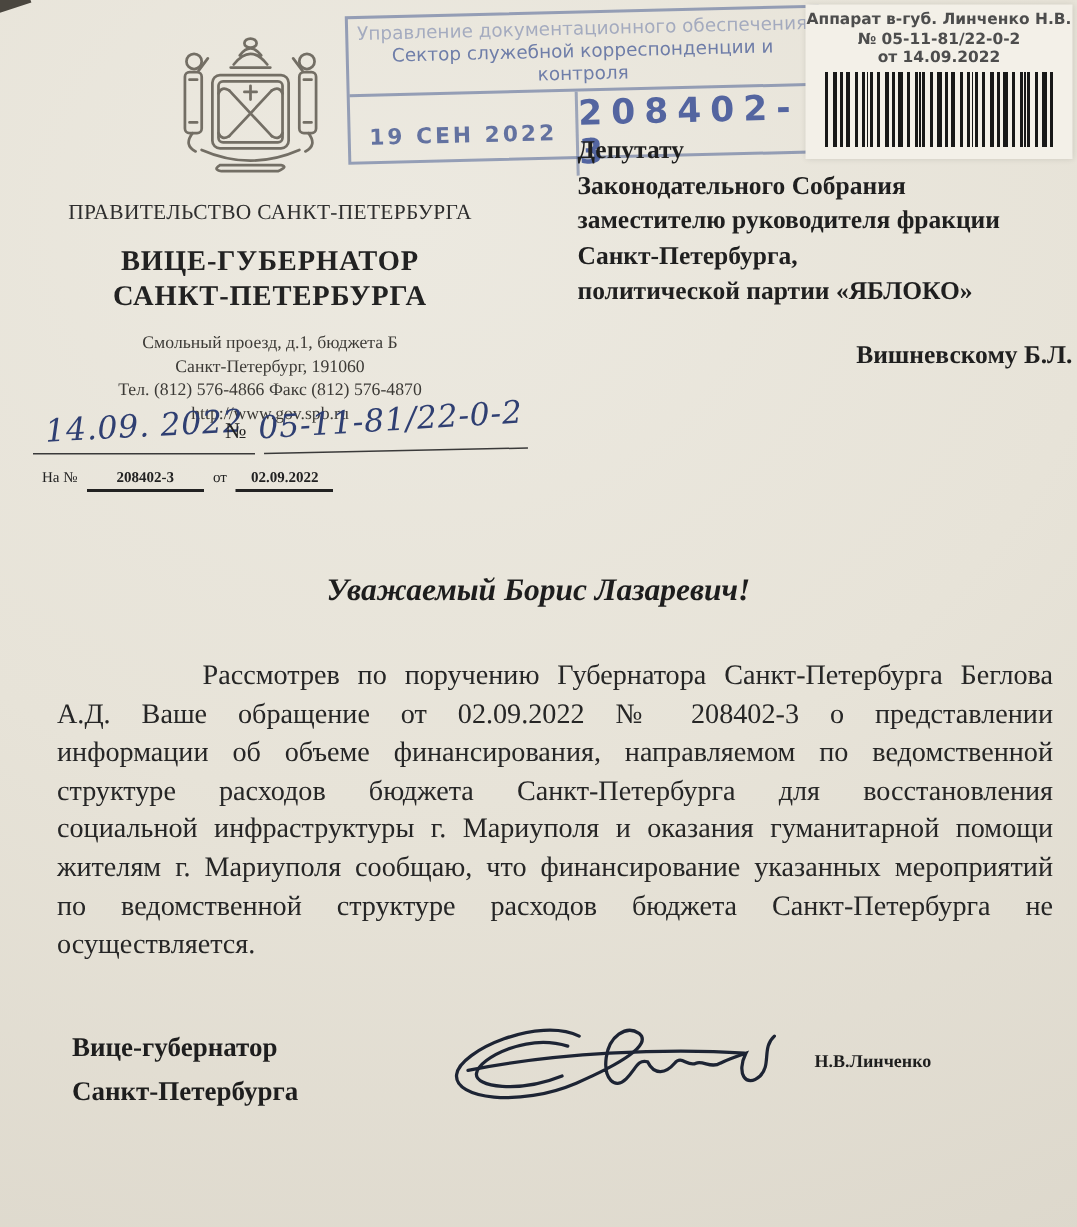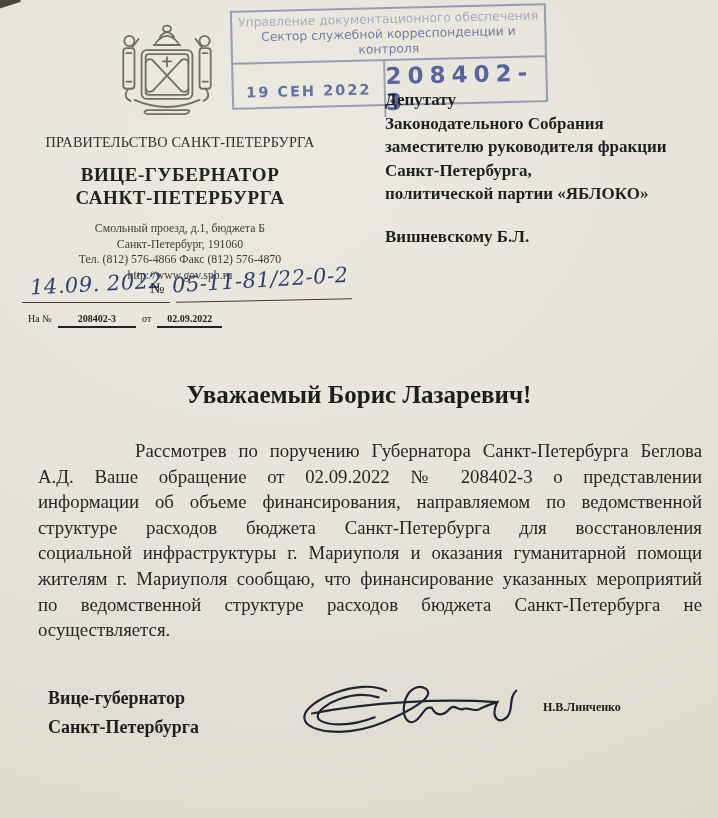--- a/index.html
+++ b/index.html
@@ -44,21 +44,21 @@
   .org{position:absolute;left:12px;top:134px;width:336px;text-align:center;}
   .org-gov{font-size:14.3px;letter-spacing:.2px;color:#2e2e2e;}
   .org-title{font-size:19px;font-weight:bold;letter-spacing:.6px;color:#222;
     margin-top:12px;line-height:23px;}
   .org-addr{margin-top:12px;font-size:11.8px;line-height:15.5px;color:#3c3a36;}
 
   
   .recipient{position:absolute;left:385px;top:88px;width:330px;
     font-size:17px;color:#1f1f1f;}
   .recipient .b{font-weight:bold;line-height:23.5px;}
-  .recipient .name{font-weight:bold;margin-top:21px;}
+  .recipient .name{font-weight:bold;margin-top:21px;text-align:right;}
   .recipient .addr{margin-top:36px;font-weight:normal;line-height:24.5px;color:#2b2b2b;}
 
   
   .hwrow{position:absolute;left:22px;top:270px;width:330px;height:38px;}
   .hw{font-family:"DejaVu Serif", serif;font-style:italic;color:#2f3f72;
     font-size:21px;letter-spacing:.5px;white-space:nowrap;}
   .hw-date{position:absolute;left:8px;top:2px;transform:rotate(-3deg);}
   .hw-no{position:absolute;left:128px;top:10px;font-size:15px;color:#222;
     font-family:"Liberation Serif", serif;}
   .hw-num{position:absolute;left:150px;top:-2px;transform:rotate(-3.5deg);}
@@ -67,21 +67,21 @@
   .ul2{left:154px;top:30px;width:176px;transform:rotate(-1.2deg);}
 
   .replyrow{position:absolute;left:28px;top:313px;width:330px;
     font-size:10px;color:#222;display:flex;align-items:baseline;}
   .replyrow .val{font-weight:bold;border-bottom:2px solid #222;
     padding:0 20px 2px;margin:0 6px;}
   .replyrow .val2{padding:0 10px 2px;}
 
   
   .salutation{position:absolute;left:0;top:381px;width:718px;text-align:center;
-    font-weight:bold;font-size:25px;color:#1d1d1d;}
+    font-weight:bold;font-size:21px;color:#1d1d1d;font-style:italic;}
   .body-par{position:absolute;left:38px;top:438px;width:664px;
     font-size:18.8px;line-height:25.6px;color:#262626;
     text-align:justify;text-align-last:left;text-indent:97px;word-spacing:.22em;}
 
   
   .sig-pos{position:absolute;left:48px;top:684px;font-weight:bold;font-size:18px;
     line-height:29px;color:#1e1e1e;}
   .sig-svg{position:absolute;left:293px;top:660px;width:228px;height:90px;}
   .sig-name{position:absolute;left:543px;top:700px;font-weight:bold;
     font-size:12px;color:#1e1e1e;}
@@ -115,20 +115,26 @@
     <div class="stamp-head">
       <div class="l1">Управление документационного обеспечения</div>
       <div class="l2">Сектор служебной корреспонденции и контроля</div>
     </div>
     <div class="stamp-row">
       <div class="stamp-date">19 СЕН 2022</div>
       <div class="stamp-num">208402-3</div>
     </div>
   </div>
 
+  <div class="routing">
+    <div class="rl">Аппарат в-губ. Линченко Н.В.</div>
+    <div class="rl">№ 05-11-81/22-0-2</div>
+    <div class="rl">от 14.09.2022</div>
+    <div class="barcode"></div>
+  </div>
 
   <div class="org">
     <div class="org-gov">ПРАВИТЕЛЬСТВО САНКТ-ПЕТЕРБУРГА</div>
     <div class="org-title">
       <div>ВИЦЕ-ГУБЕРНАТОР</div>
       <div>САНКТ-ПЕТЕРБУРГА</div>
     </div>
     <div class="org-addr">
       <div>Смольный проезд, д.1, бюджета Б</div>
       <div>Санкт-Петербург, 191060</div>

